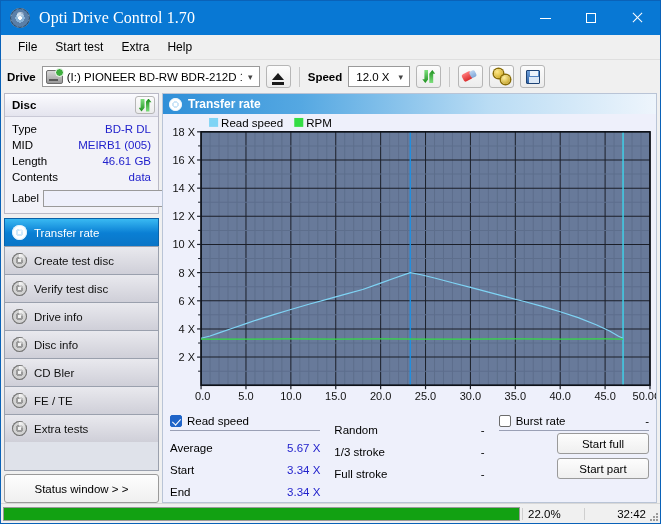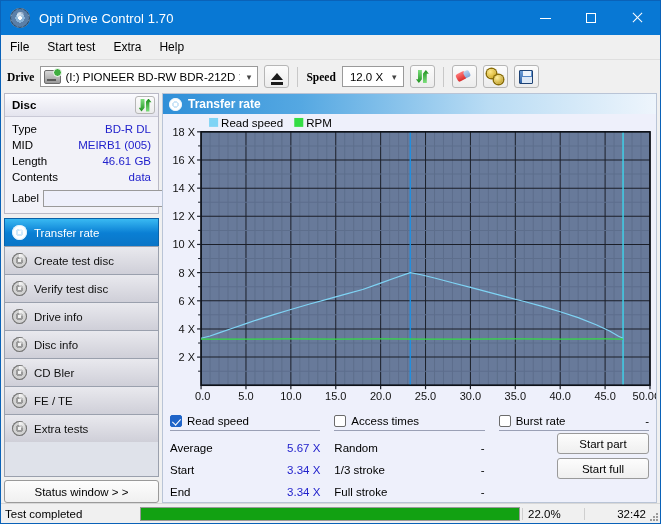--- a/index.html
+++ b/index.html
@@ -28,45 +28,45 @@
     border-radius:50%;
     background:radial-gradient(circle at 50% 50%,#ffffff 0 14%,#8ab4d8 15% 32%,#5a7fa8 33% 62%,#cfd9e6 63% 80%,#7d93ab 81% 100%);
     box-shadow:0 0 0 1px #2a4b6b inset;
     position:relative;
   }
   .title-icon::after{
     content:"";position:absolute;left:33%;top:18%;width:36%;height:30%;
     background:linear-gradient(135deg,rgba(255,255,255,.85),rgba(255,255,255,0));
     border-radius:50% 50% 40% 40%;
   }
-  .title-text{color:#fff;font-size:13px;letter-spacing:.1px;}
+  .title-text{color:#fff;font-size:16px;letter-spacing:.1px;font-family:Liberation Serif, serif;}
   .wbtns{position:absolute;right:0;top:0;height:34px;display:flex;}
   .wbtn{width:46px;height:34px;display:flex;align-items:center;justify-content:center;color:#fff;}
   .glyph-min{width:11px;height:1px;background:#fff;}
   .glyph-max{width:10px;height:10px;border:1px solid #fff;box-sizing:border-box;}
   .glyph-close{position:relative;width:12px;height:12px;}
   .glyph-close::before,.glyph-close::after{
     content:"";position:absolute;left:0;top:5px;width:13px;height:1px;background:#fff;
   }
   .glyph-close::before{transform:rotate(45deg);}
   .glyph-close::after{transform:rotate(-45deg);}
 
   
   .menubar{
     height:24px;background:#f0f0f0;display:flex;align-items:center;
-    padding-left:0;flex:0 0 auto;border-bottom:1px solid #dfdfdf;
+    padding-left:8px;flex:0 0 auto;border-bottom:1px solid #dfdfdf;
   }
   .menuitem{padding:3px 9px;font-size:12px;color:#000;border-radius:2px;}
 
   
   .drivebar{
     height:33px;background:#f0f0f0;display:flex;align-items:center;
     padding:0 6px;flex:0 0 auto;gap:6px;
   }
-  .lbl-bold{font-weight:bold;font-size:11.5px;color:#000;font-family:Liberation Serif, serif;}
+  .lbl-bold{font-weight:bold;font-size:11.5px;color:#000;}
   .combo{
     height:21px;background:#fff;border:1px solid #9a9a9a;
     display:flex;align-items:center;box-sizing:border-box;
     font-size:11.5px;color:#000;padding:0 0 0 3px;
   }
   .combo .cv{flex:1;white-space:nowrap;overflow:hidden;padding-left:4px;}
   .caret{
     width:17px;display:flex;align-items:center;justify-content:center;color:#444;font-size:9px;
   }
   #drive-combo{width:218px;}
@@ -170,21 +170,21 @@
     content:"";position:absolute;left:45%;top:6%;width:48%;height:40%;
     background:linear-gradient(135deg,rgba(255,255,255,.9),rgba(255,255,255,0));
     border-radius:0 50% 0 60%;
   }
   .navbtn.active .disc-ic{
     background:radial-gradient(circle at 50% 50%,#ffffff 0 15%,#cfe9fb 16% 34%,#ffffff 35% 68%,#bcdcf5 69% 100%);
     box-shadow:0 0 0 1px #d8eefc inset;
   }
   .navspacer{flex:1;min-height:6px;background:#dfe2ea;border:1px solid #9aa0ad;border-top:none;box-sizing:border-box;}
   .statusbtn{
-    height:23px;margin-top:3px;border:1px solid #9a9a9a;border-radius:3px;
+    height:29px;margin-top:3px;border:1px solid #9a9a9a;border-radius:3px;
     background:linear-gradient(#fdfdfd,#f0f0f0);
     display:flex;align-items:center;justify-content:center;font-size:11.5px;box-sizing:border-box;
   }
 
   
   .chart-head{
     height:20px;flex:0 0 auto;display:flex;align-items:center;gap:6px;padding-left:6px;
     background:linear-gradient(90deg,#2f8fd8 0%,#55a8e2 28%,#b9dcf4 66%,#eef5fc 100%);
   }
   .chart-head .ci{
@@ -540,26 +540,20 @@
             <span class="k">Start</span>
             <span class="v">3.34 X</span>
           </div>
           <div class="srow">
             <span class="k">End</span>
             <span class="v">3.34 X</span>
           </div>
         </div>
 
         <div class="scol">
-          <div class="shead">
-            <div class="shead-left">
-              <span class="cbx"></span>
-              <span class="sh-t">Access times</span>
-            </div>
-          </div>
           <div class="srow">
             <span class="k">Random</span>
             <span class="v dash">-</span>
           </div>
           <div class="srow">
             <span class="k">1/3 stroke</span>
             <span class="v dash">-</span>
           </div>
           <div class="srow">
             <span class="k">Full stroke</span>
@@ -569,31 +563,30 @@
 
         <div class="scol">
           <div class="shead">
             <div class="shead-left">
               <span class="cbx"></span>
               <span class="sh-t">Burst rate</span>
             </div>
             <span class="sh-t">-</span>
           </div>
           <div class="btnstack">
+            <div class="actbtn">Start full</div>
             <div class="actbtn">Start part</div>
-            <div class="actbtn">Start full</div>
           </div>
         </div>
 
       </div>
     </div>
   </div>
 
   <div class="statusbar">
-    <div class="sb-text">Test completed</div>
     <div class="sb-prog">
       <div class="fill" id="progfill" style="width: 100%;"></div>
     </div>
     <div class="sb-pct">22.0%</div>
     <div class="sb-time">32:42</div>
     <div class="grip">
       <i style="right:0;bottom:0"></i>
         <i style="right:3px;bottom:0"></i>
         <i style="right:6px;bottom:0"></i>
       <i style="right:0;bottom:3px"></i>

